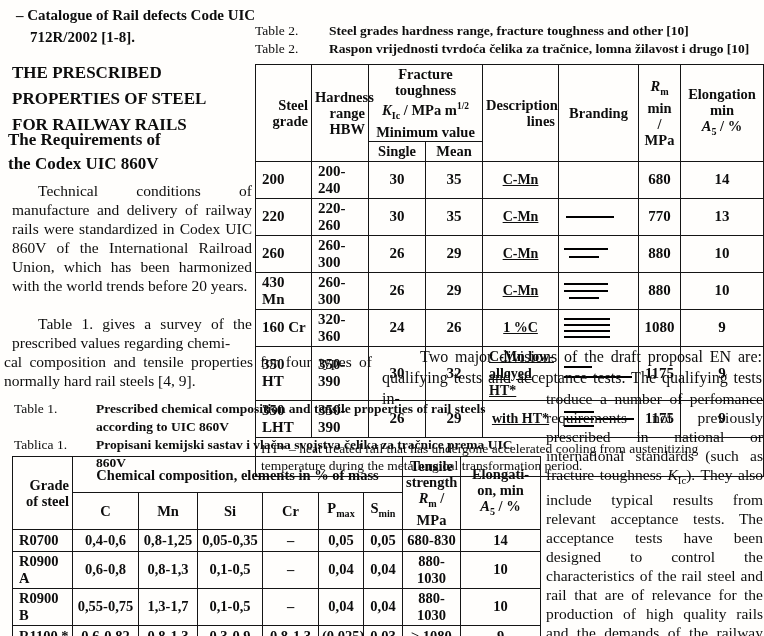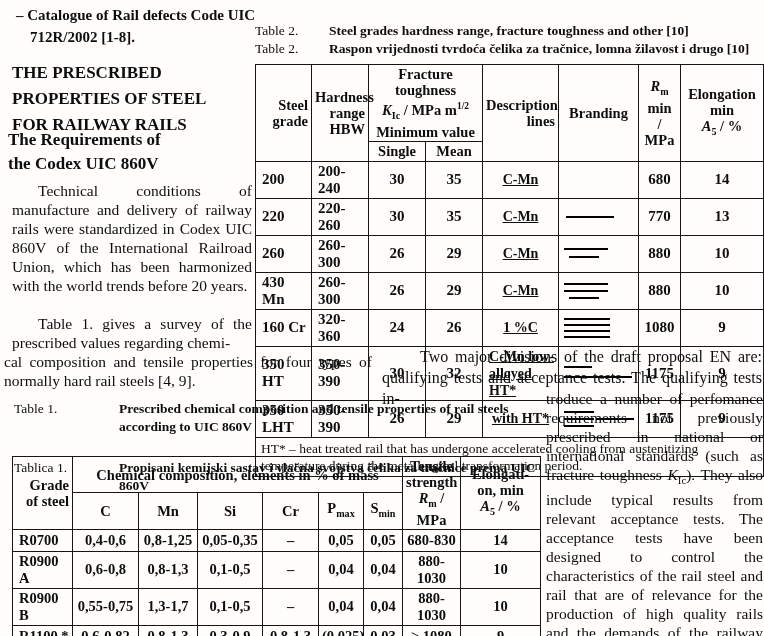--- a/index.html
+++ b/index.html
@@ -15,21 +15,21 @@
   .para{font-size:15.5px;line-height:19px;text-align:justify;}
   .para1{left:12px;top:181px;width:240px;text-indent:26px;}
   .para2a{left:12px;top:314px;width:240px;text-indent:26px;}
   .para2b{left:4px;top:352px;width:368px;}
   .rpara1{left:382px;top:346px;width:380px;font-size:16px;line-height:21px;text-indent:38px;text-align:justify;}
   .rpara2{left:546px;top:389px;width:217px;font-size:15.5px;line-height:19px;text-align:justify;}
 
   
   .cap{display:grid;font-size:13.5px;line-height:18px;}
   .cap-t2{left:255px;top:22px;width:508px;grid-template-columns:74px 1fr;}
-  .cap-t1{left:14px;top:400px;width:530px;grid-template-columns:82px 1fr;gap:23px;}
+  .cap-t1{left:14px;top:400px;width:530px;grid-template-columns:82px 1fr;}
   .cap .txt{font-weight:bold;}
 
   
   table{border-collapse:collapse;table-layout:fixed;}
   td,th{border:1.5px solid #151515;padding:1px 3px;vertical-align:middle;}
   th{font-weight:bold;}
   .t2{left:255px;top:64px;width:508px;font-size:15px;}
   .t1{left:12px;top:456px;width:528px;font-size:14.5px;}
   .t2 td,.t1 td{font-weight:bold;text-align:center;line-height:17px;}
   .t2 th{font-size:14.5px;line-height:16px;}

